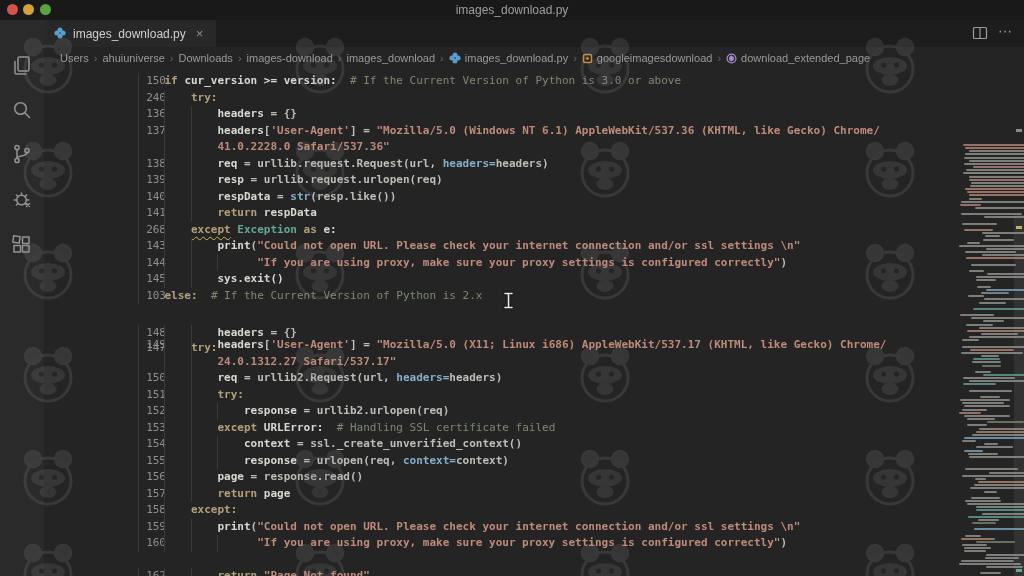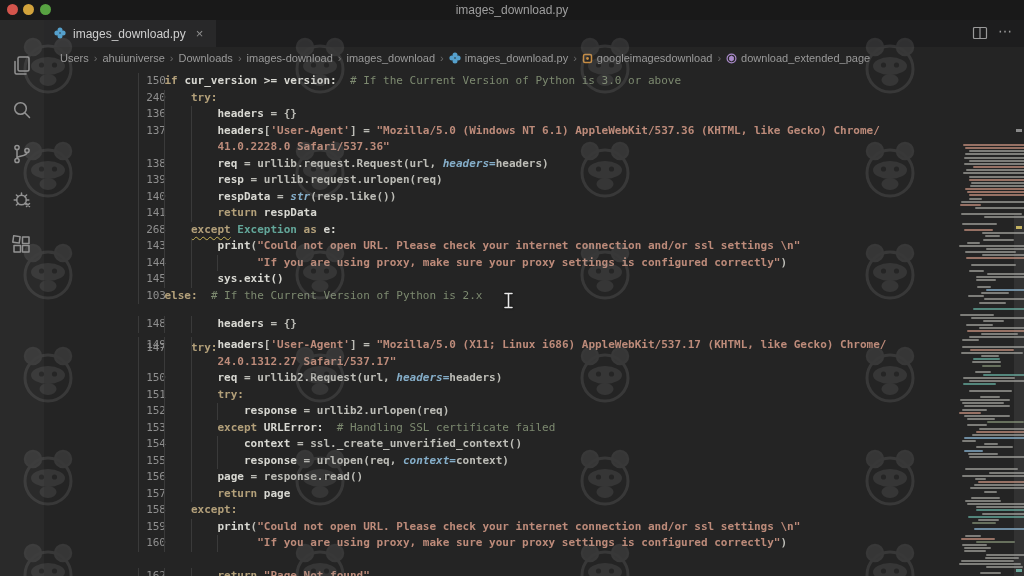--- a/index.html
+++ b/index.html
@@ -29,21 +29,21 @@
   
   #editor{position:absolute;left:44px;top:69px;right:0;bottom:0;background:var(--bg_editor);}
   .code-row{position:absolute;left:0;width:871px;height:17px;}
   .code-row .num{position:absolute;left:56px;width:66px;text-align:right;
                  font-family:"DejaVu Sans Mono",monospace;font-size:11px;color:var(--text_linenum);line-height:16.5px;}
   .code-row pre{position:absolute;left:94px;top:0;margin:0;font-family:"DejaVu Sans Mono",monospace;
                 font-size:11px;line-height:16.5px;font-weight:bold;white-space:pre;}
   .guide{position:absolute;top:0;width:1px;height:16.5px;background:var(--guide);}
   .pl{color:var(--text_plain);} .id{color:var(--text_id);}
   .kw{color:var(--text_kw);} .str{color:var(--text_str);}
-  .com{color:var(--text_com);font-weight:normal;} .blu{color:var(--text_blu);font-style:italic;} .teal{color:var(--text_teal);}
+  .com{color:var(--text_com);font-weight:normal;} .blu{color:var(--text_blu);} .teal{color:var(--text_teal);}
   .kwsq{color:var(--text_kw);text-decoration:underline wavy var(--squiggle);text-decoration-thickness:1px;text-underline-offset:3px;}
   
   #minimap{position:absolute;left:915px;top:69px;width:100px;bottom:0;cursor:pointer;}
   .mm-bar{position:absolute;height:2px;border-radius:1px;opacity:.75;}
   #ruler{position:absolute;left:1015px;top:69px;width:9px;bottom:0;}
   .ruler-mark{position:absolute;left:1px;width:6px;height:3px;}
   #scroll-thumb{position:absolute;left:1014px;width:10px;background:rgba(160,160,160,.12);}
   
   .watermark{position:absolute;opacity:.17;pointer-events:none;z-index:25;}
   #cursor-ibeam{position:absolute;z-index:40;filter:drop-shadow(0 0 1px #000);}
@@ -256,21 +256,21 @@
           <span class="num">103</span>
           <span class="guide" style="left: 94px;"></span>
           <pre><span class="pl">    </span><span class="kw">else:</span><span class="pl">  </span><span class="com"># If the Current Version of Python is 2.x</span></pre>
         </div>
         <div class="code-row" style="top: 235px; margin-top: 36px;">
           <span class="num">147</span>
           <span class="guide" style="left: 94px;"></span>
           <span class="guide" style="left: 120.48px;"></span>
           <pre><span class="pl">        </span><span class="kw">try:</span></pre>
         </div>
-        <div class="code-row" style="top: 247px;">
+        <div class="code-row" style="top: 256px;">
           <span class="num">148</span>
           <span class="guide" style="left: 94px;"></span>
           <span class="guide" style="left: 120.48px;"></span>
           <span class="guide" style="left: 146.96px;"></span>
           <pre><span class="pl">            </span><span class="id">headers</span><span class="pl"> = {}</span></pre>
         </div>
         <div class="code-row" style="top: 268px;">
           <span class="num">149</span>
           <span class="guide" style="left: 94px;"></span>
           <span class="guide" style="left: 120.48px;"></span>

